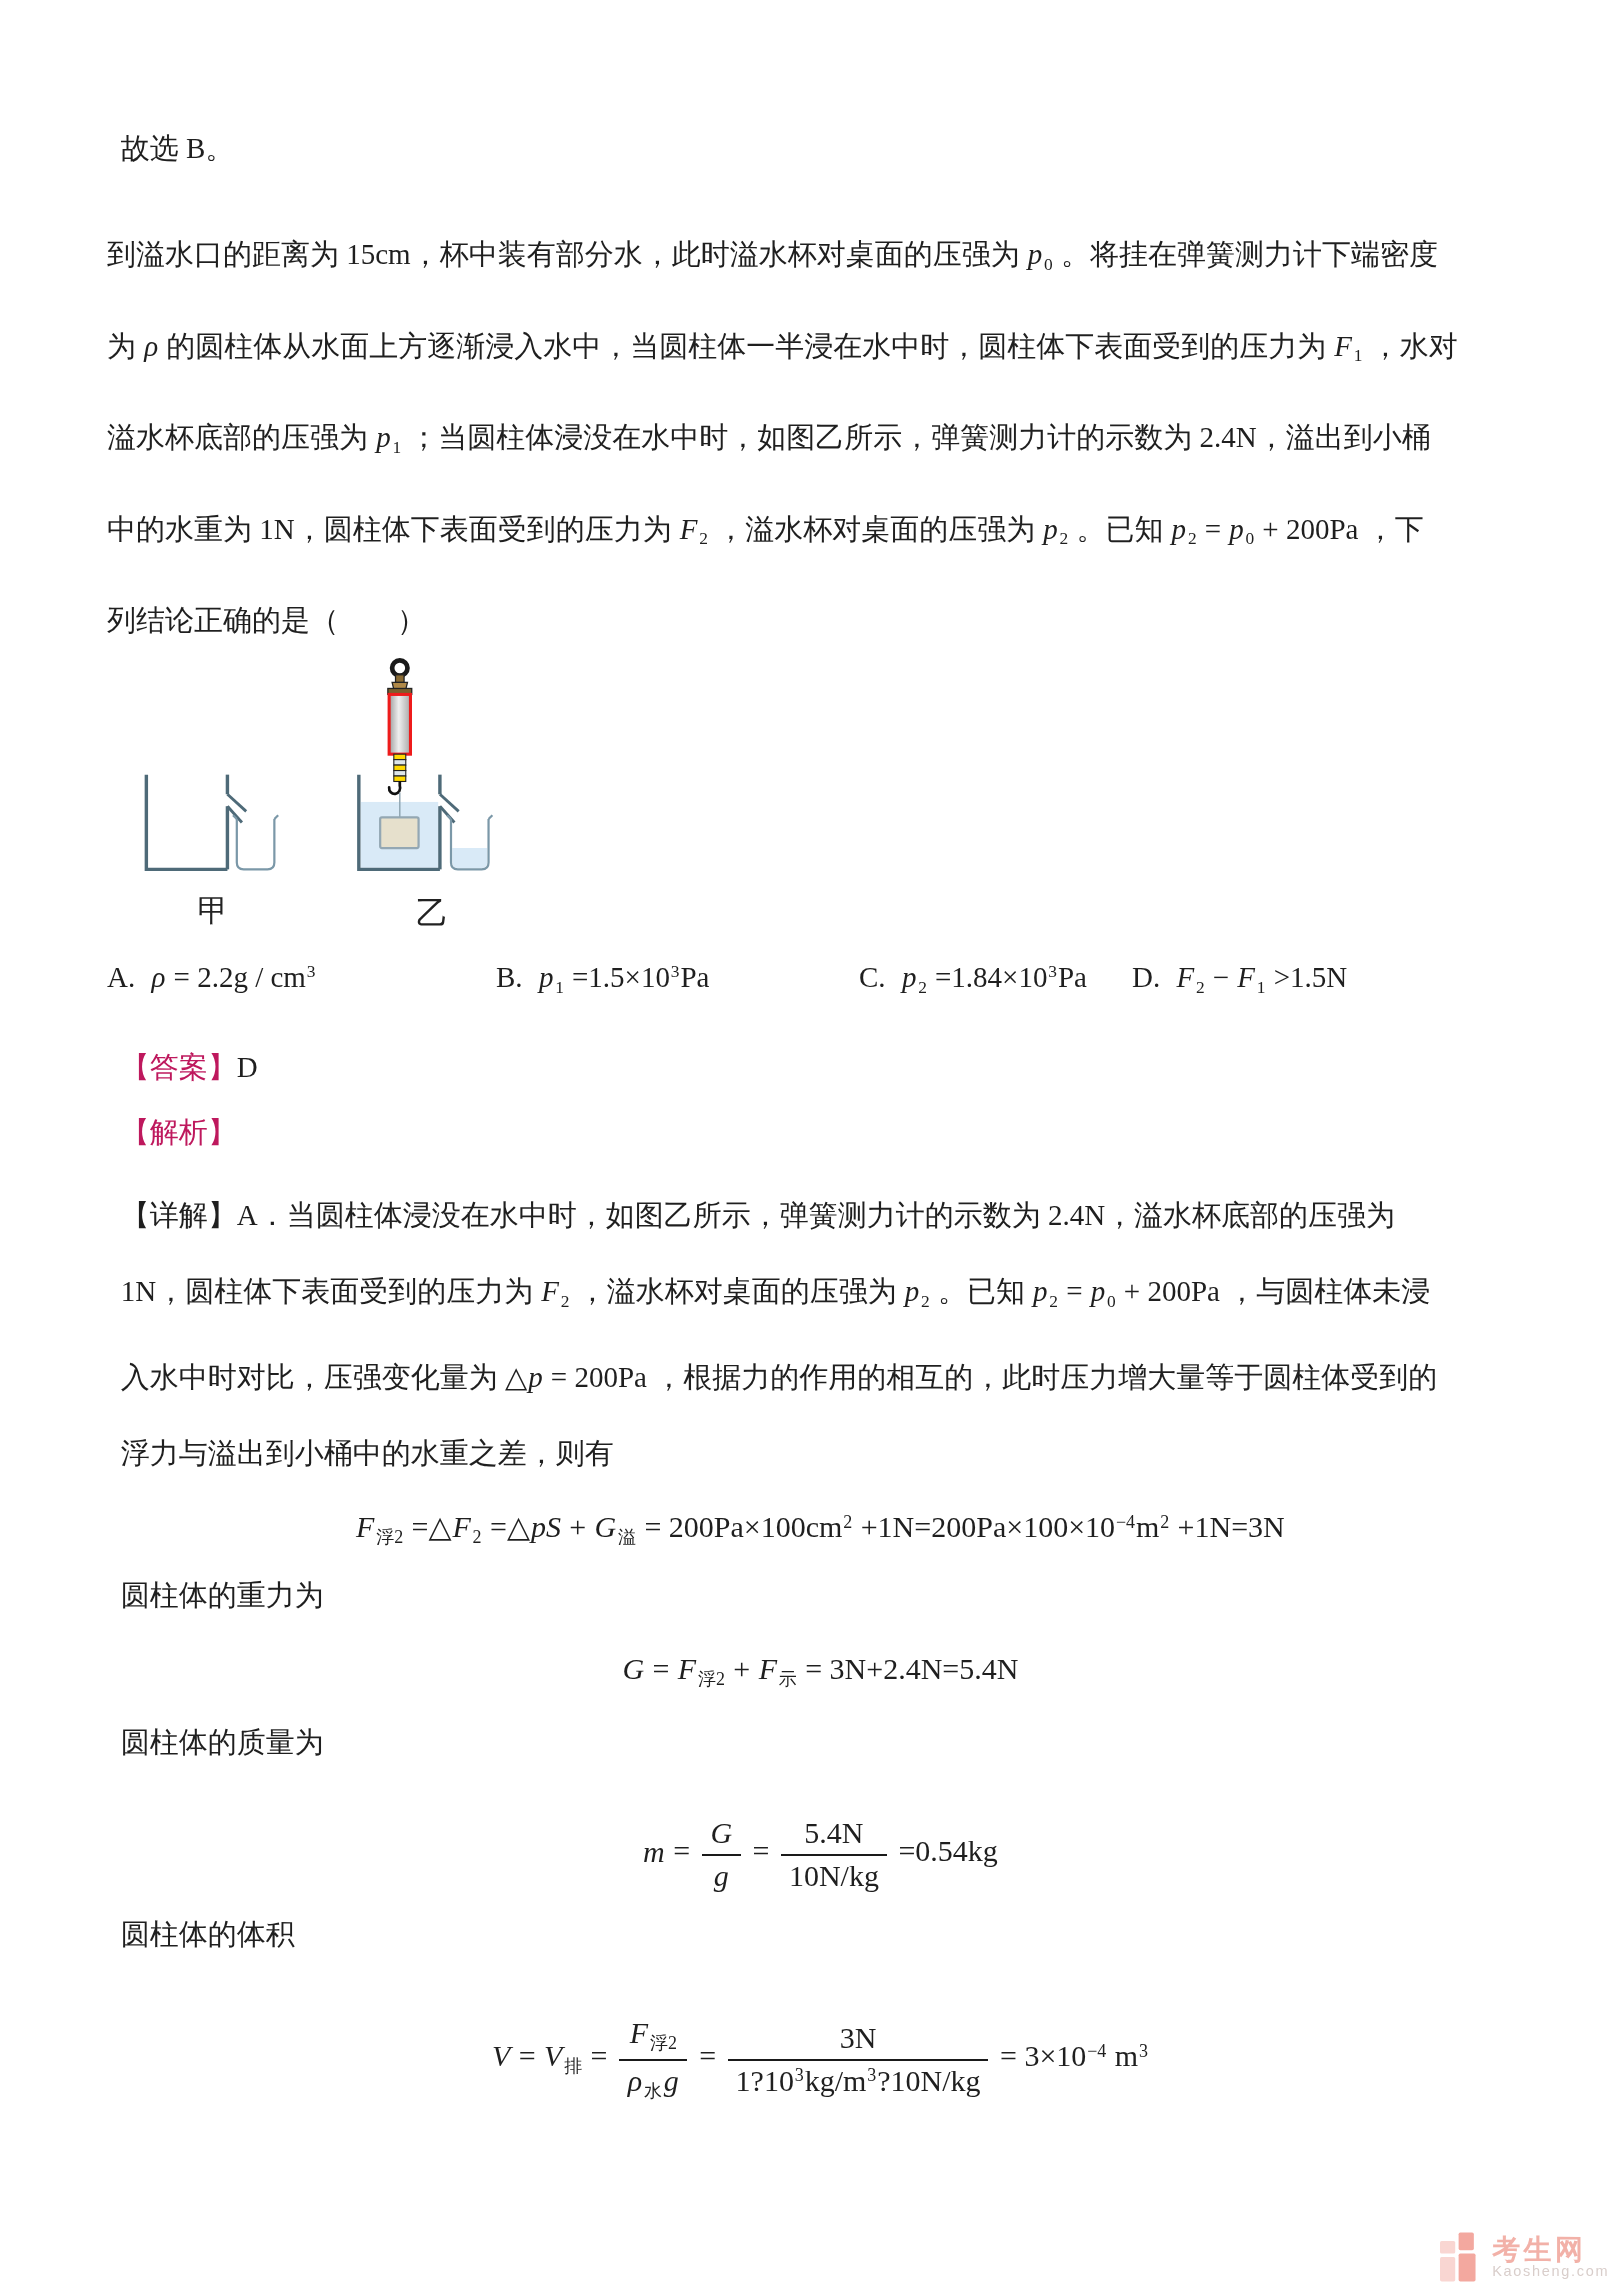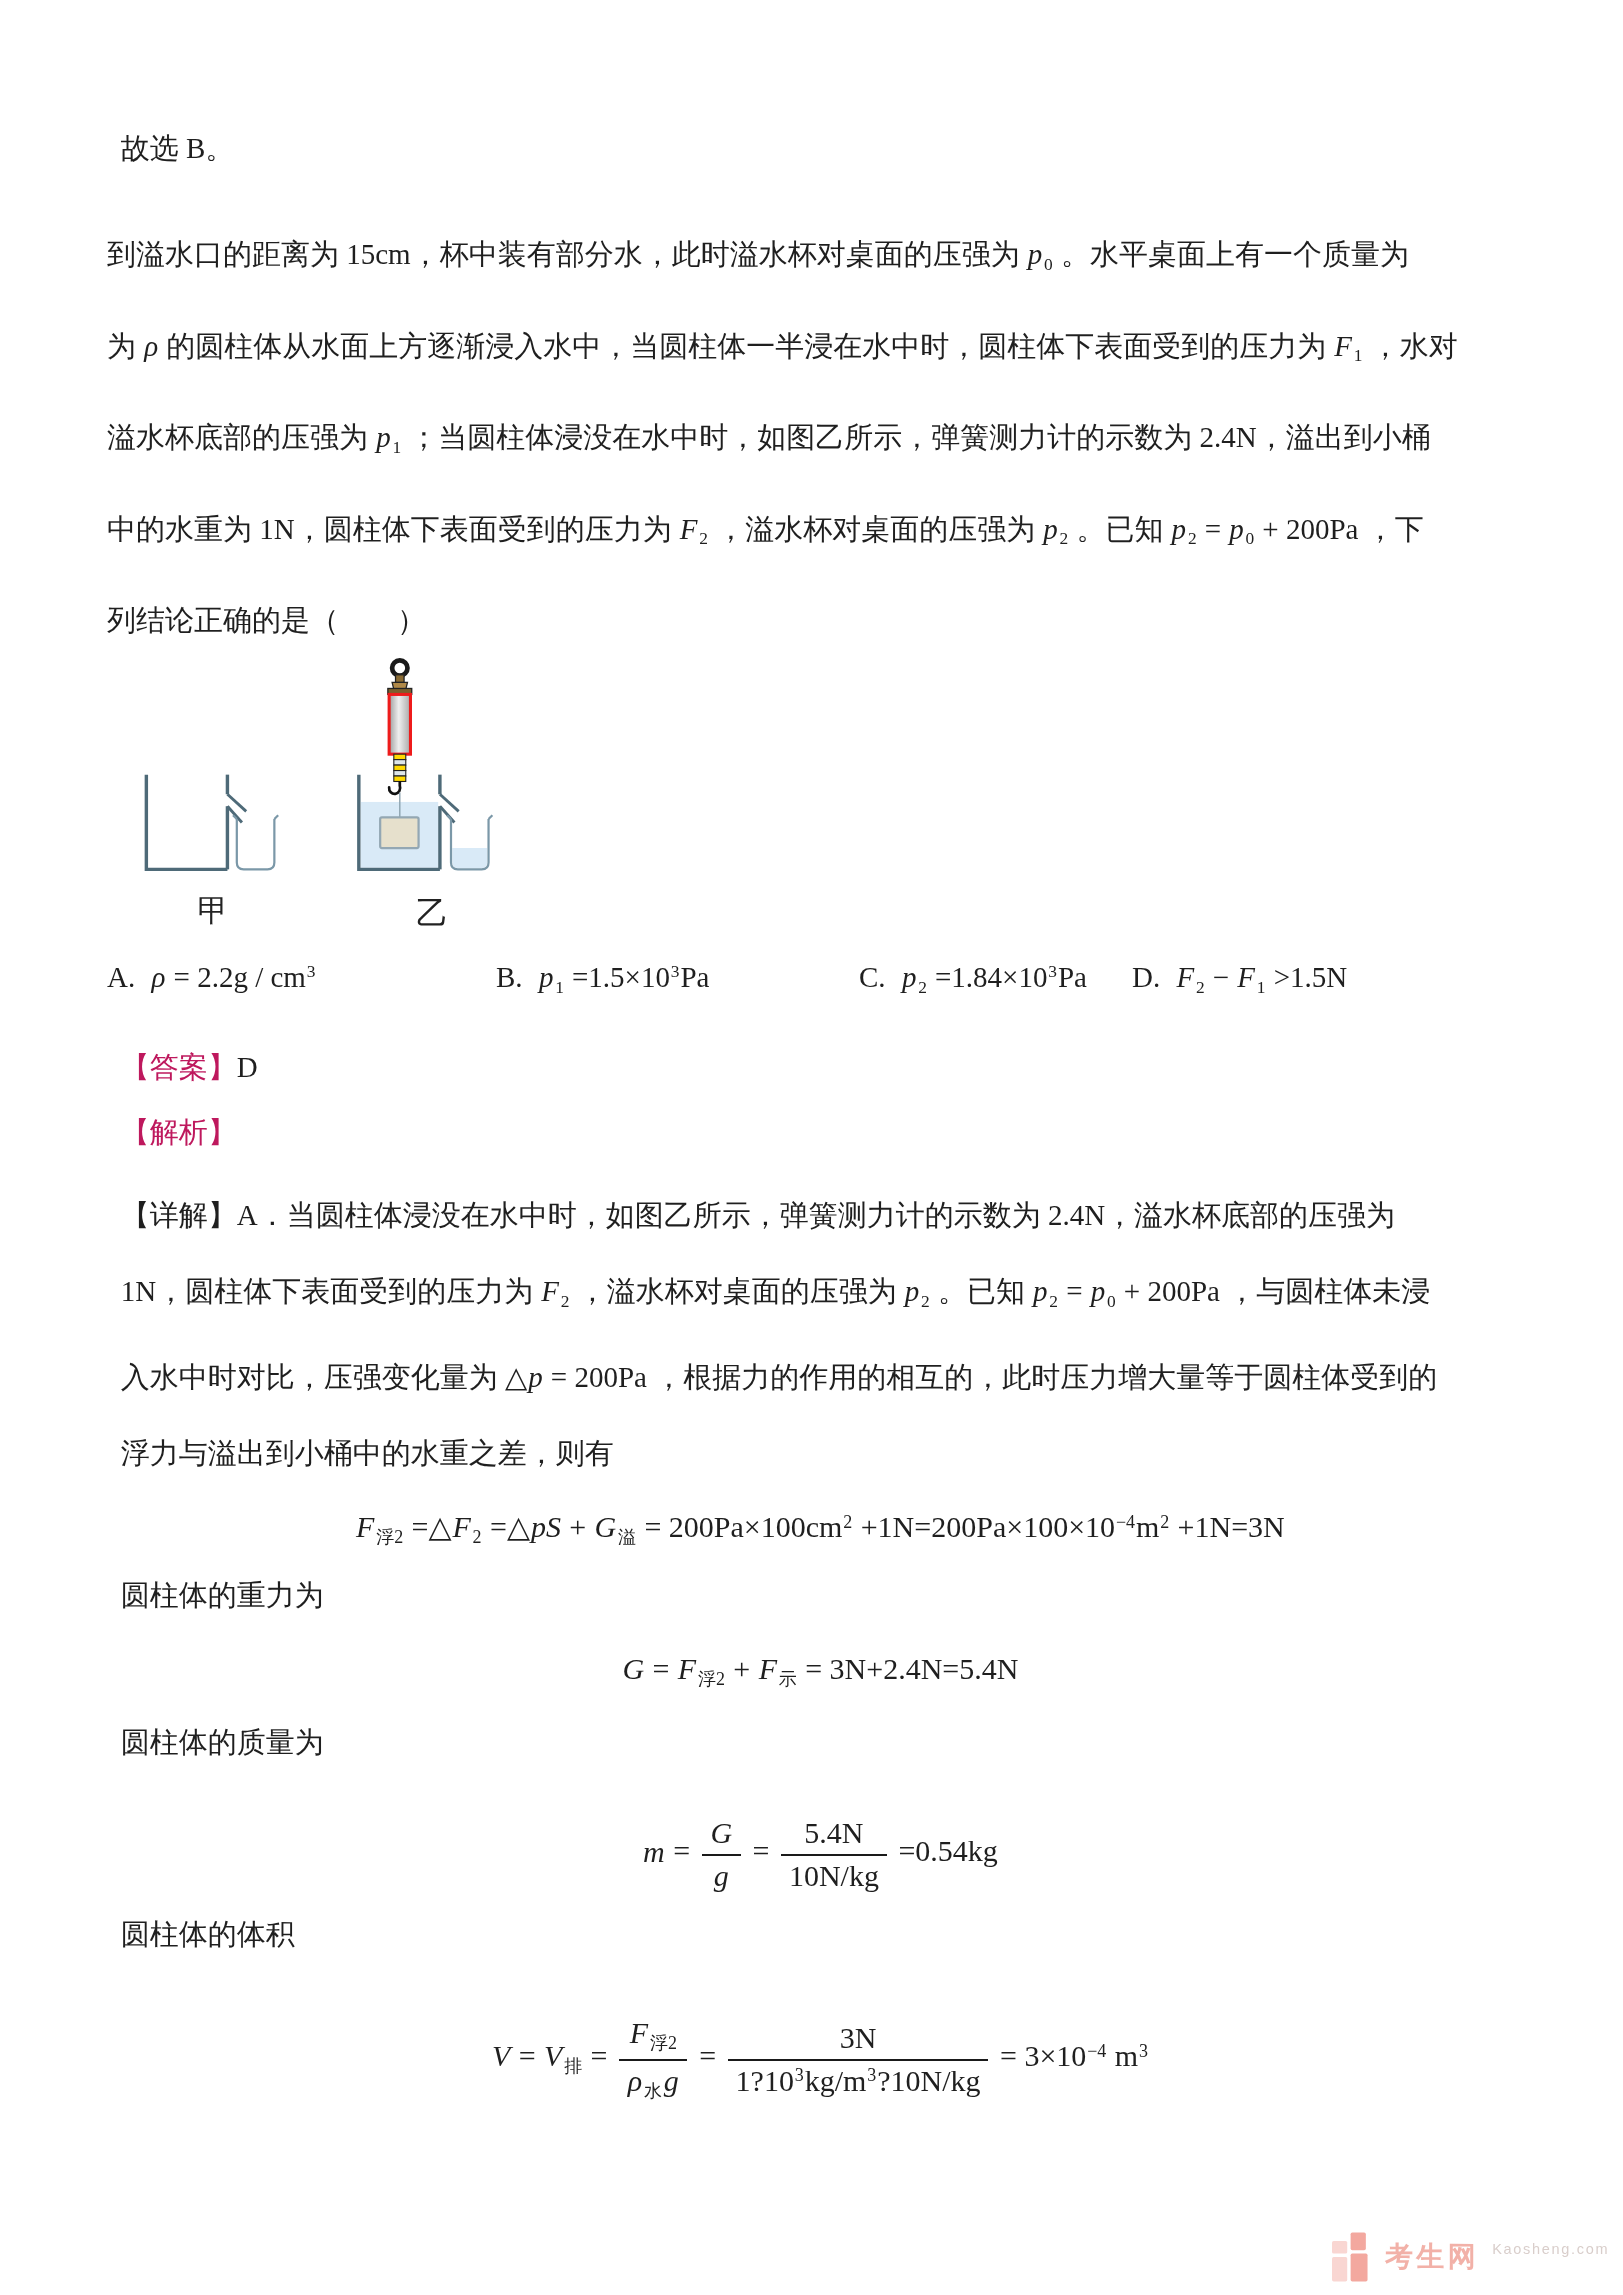--- a/index.html
+++ b/index.html
@@ -48,34 +48,34 @@
   .plain-c{margin-top:20.5px;}
   
   .mv{font-style:italic;padding:0 0.9px;}
   .msub{font-size:0.60em;font-style:normal;vertical-align:-0.32em;padding:0 0.9px;}
   .msup{font-size:0.60em;font-style:normal;vertical-align:0.55em;padding:0 0.9px;}
   .frac{display:inline-block;text-align:center;vertical-align:middle;margin:0 4.3px;}
   .frac .num{display:block;border-bottom:2px solid #1a1a1a;padding:0 7.7px 3.4px;}
   .frac .den{display:block;padding:3.4px 7.7px 0;}
   
   .wm{position:absolute;right:13.7px;bottom:10.2px;display:flex;align-items:center;gap:8.5px;}
-  .wm-texts{display:flex;flex-direction:row;line-height:1.05;gap:13px;}
+  .wm-texts{display:flex;flex-direction:column;line-height:1.05;}
   .wm-cn{font-size:28px;color:#f2b1a8;letter-spacing:3.4px;font-family:"Liberation Sans",sans-serif;font-weight:bold;}
   .wm-en{font-size:14.5px;color:#d9cecb;letter-spacing:1.7px;font-family:"Liberation Sans",sans-serif;}
   svg text{font-family:"Liberation Serif","DejaVu Serif",serif;}
 </style>
 </head>
 <body>
 
 <div class="page">
 
   <div class="line indent">故选 B。</div>
 
   <div class="q8">
-    <div class="qline"><span class="mt">到溢水口的距离为 15cm，杯中装有部分水，此时溢水杯对桌面的压强为 </span><span class="mv">p</span><sub class="msub">0</sub><span class="mt"> 。水平桌面上有一个质量为</span></div>
+    <div class="qline"><span class="mt">到溢水口的距离为 15cm，杯中装有部分水，此时溢水杯对桌面的压强为 </span><span class="mv">p</span><sub class="msub">0</sub><span class="mt"> 。将挂在弹簧测力计下端密度</span></div>
     <div class="qline"><span class="mt">为 </span><span class="mv">ρ</span><span class="mt"> 的圆柱体从水面上方逐渐浸入水中，当圆柱体一半浸在水中时，圆柱体下表面受到的压力为 </span><span class="mv">F</span><sub class="msub">1</sub><span class="mt"> ，水对</span></div>
     <div class="qline"><span class="mt">溢水杯底部的压强为 </span><span class="mv">p</span><sub class="msub">1</sub><span class="mt"> ；当圆柱体浸没在水中时，如图乙所示，弹簧测力计的示数为 2.4N，溢出到小桶</span></div>
     <div class="qline"><span class="mt">中的水重为 1N，圆柱体下表面受到的压力为 </span><span class="mv">F</span><sub class="msub">2</sub><span class="mt"> ，溢水杯对桌面的压强为 </span><span class="mv">p</span><sub class="msub">2</sub><span class="mt"> 。已知 </span><span class="mv">p</span><sub class="msub">2</sub><span class="mt"> = </span><span class="mv">p</span><sub class="msub">0</sub><span class="mt"> + 200Pa ，下</span></div>
     <div class="qline"><span class="mt">列结论正确的是（　　）</span></div>
   </div>
 
   <svg class="fig" viewBox="0 0 450 330">
     <defs>
       <linearGradient id="scaleBody" x1="0" y1="0" x2="1" y2="0">
         <stop offset="0" stop-color="#9e9e9e"></stop>

